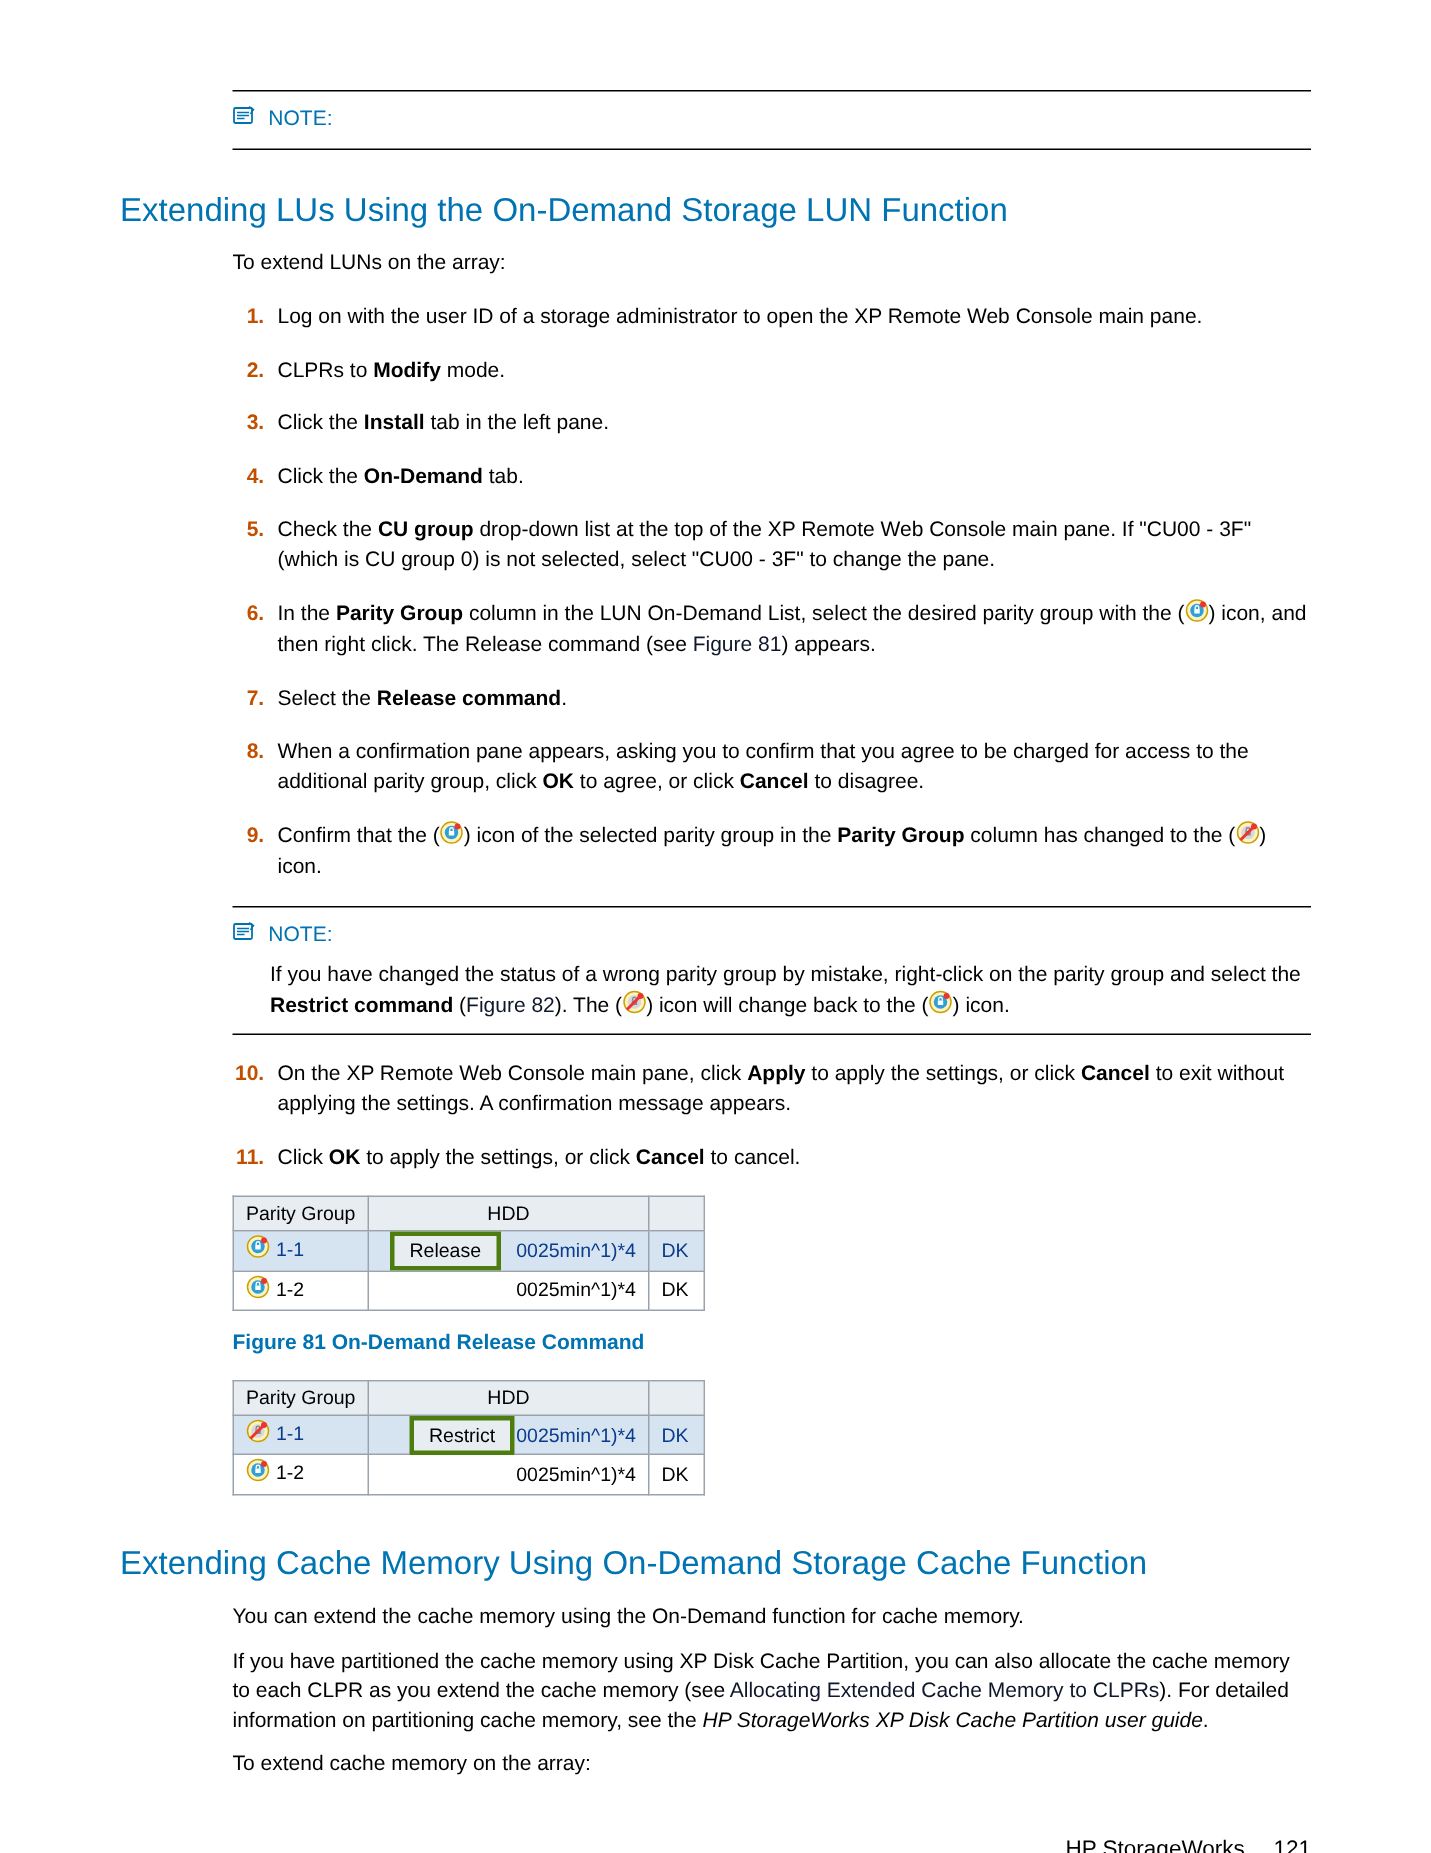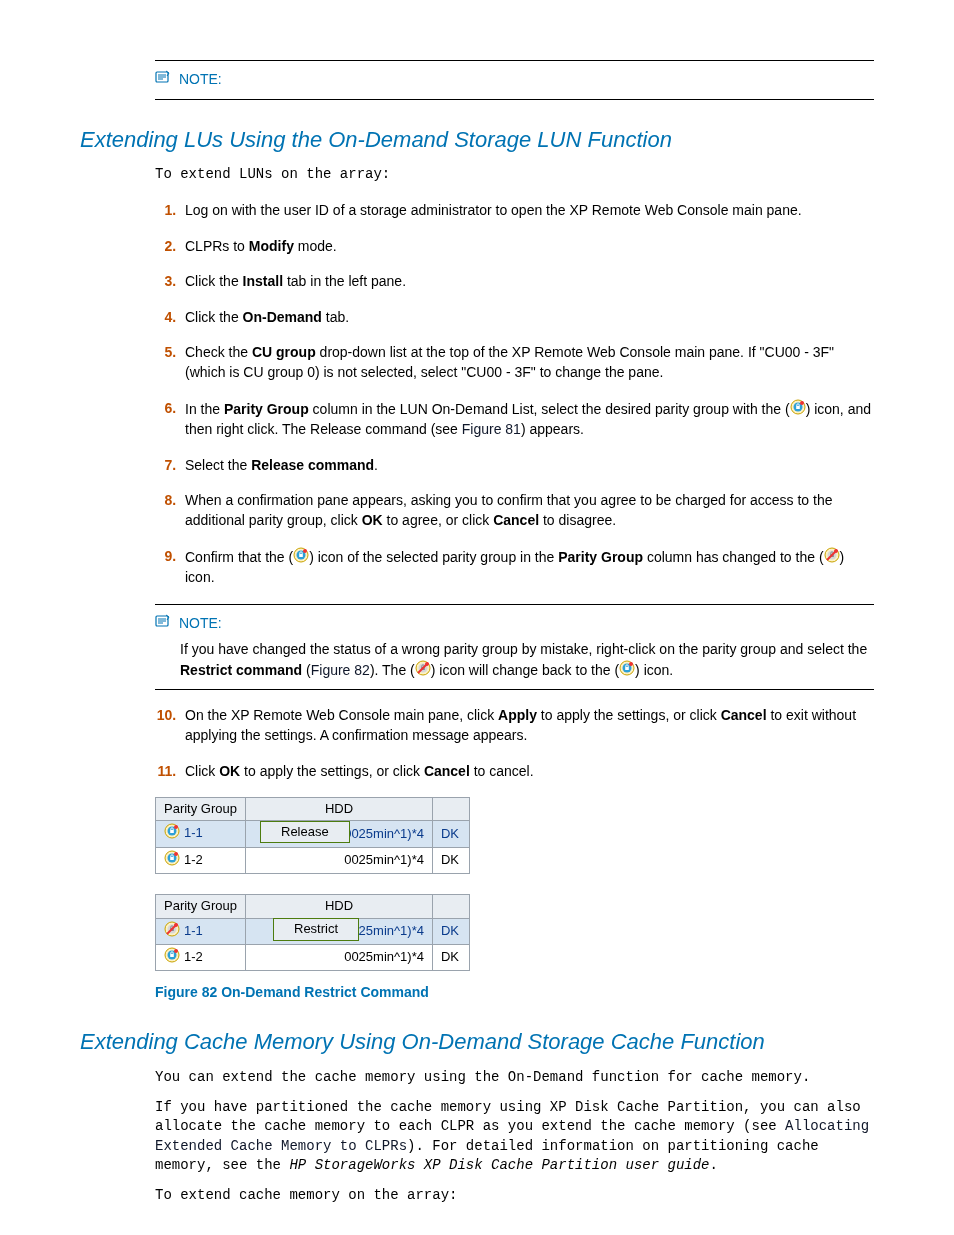--- a/index.html
+++ b/index.html
@@ -28,25 +28,23 @@
     margin-right: 4px;
   }
   .note-body {
     margin: 6px 0 6px 25px;
   }
   h2 {
     color: #0073b3;
     font-weight: normal;
     font-size: 22px;
     margin: 25px 0 10px 0;
-    font-style: italic;
   }
   .intro {
     margin: 2px 0 10px 75px;
-    font-family: Liberation Mono, monospace;
   }
   ol {
     margin: 0 0 0 75px;
     padding: 0 0 0 25px;
   }
   ol li {
     margin: 16px 0;
     padding-left: 5px;
   }
   ol li::marker {
@@ -78,23 +76,23 @@
     background: #e8edf2;
     text-align: center;
   }
   .icon-cell {
     display: inline-block;
     vertical-align: middle;
     margin-right: 4px;
   }
   .sel-row td { background: #d6e4f2; color: #0a3b8c; }
   .ctx-button {
-    border: 1px solid #4d7c0f;
+    border: 3px solid #4d7c0f;
     background: #e8edf2;
-    padding: 1px 20px;
+    padding: 1px 10px;
     font-size: 13px;
     display: inline-block;
   }
   .inline-icon {
     display: inline-block;
     vertical-align: middle;
   }
   .footer {
     margin-top: 36px;
     text-align: right;
@@ -214,20 +212,21 @@
       <td><span class="icon-cell"><svg width="16" height="16">
                   <use href="#lock-blue"></use>
                 </svg></span><span>1-2</span></td>
       <td style="text-align:right">0025min^1)*4</td>
       <td>DK</td>
     </tr>
   </tbody>
       </table>
   <span class="ctx-button" style="position:absolute; left:105px; top:24px;">Release</span>
   </div>
+  <div class="figure-caption">Figure 81 On-Demand Release Command</div>
 </div>
 
 <div class="figure-block">
   <div style="position:relative; display:inline-block;">
   <table class="ui-table">
     <tbody>
           <tr>
             <th>Parity Group</th>
             <th style="width:170px">HDD</th>
             <th style="width:20px"></th>
@@ -243,21 +242,20 @@
       <td><span class="icon-cell"><svg width="16" height="16">
                   <use href="#lock-blue"></use>
                 </svg></span><span>1-2</span></td>
       <td style="text-align:right">0025min^1)*4</td>
       <td>DK</td>
     </tr>
   </tbody>
       </table>
   <span class="ctx-button" style="position:absolute; left:118px; top:24px;">Restrict</span>
   </div>
-  <div class="figure-caption">Figure 82 On-Demand Restrict Command</div>
 </div>
 
 <h2>Extending Cache Memory Using On-Demand Storage Cache Function</h2>
 <div class="intro">You can extend the cache memory using the On-Demand function for cache memory.</div>
 <div class="intro">
   <span>If you have partitioned the cache memory using XP Disk Cache Partition, you can also allocate the cache memory to each CLPR as you extend the cache memory (see </span><a class="link">Allocating Extended Cache Memory to CLPRs</a><span>). For detailed information on partitioning cache memory, see the </span><span class="italic">HP StorageWorks XP Disk Cache Partition user guide</span><span>.</span>
 </div>
 <div class="intro">To extend cache memory on the array:</div>
 
 <div class="footer">

